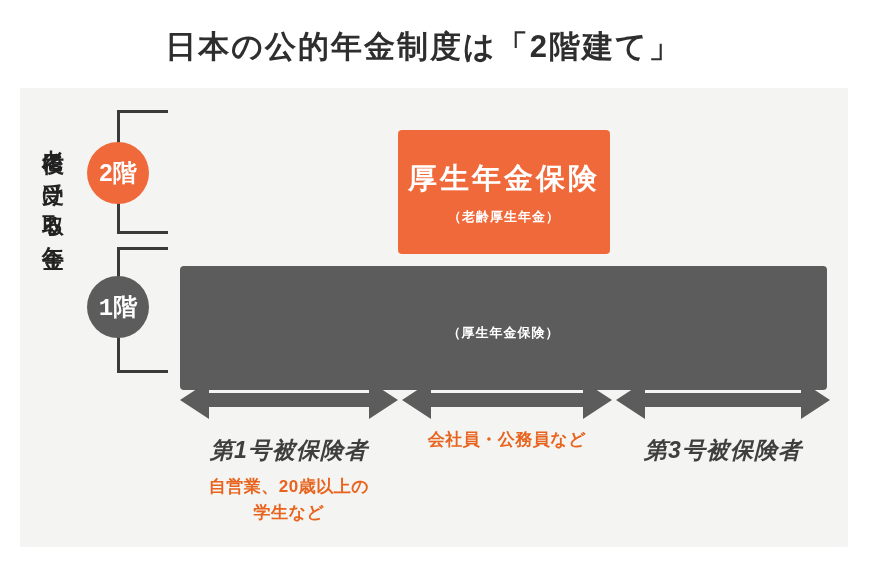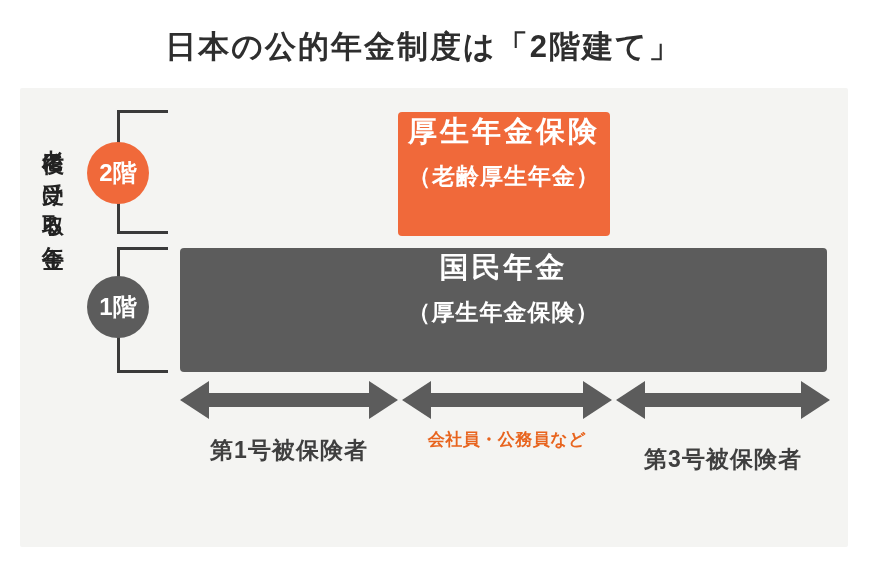--- a/index.html
+++ b/index.html
@@ -45,57 +45,57 @@
   .bracket-2f{left:117px;top:110px;height:124px;}
   .bracket-1f{left:117px;top:247px;height:126px;}
 
   .badge{
     position:absolute;width:62px;height:62px;border-radius:50%;
     display:flex;align-items:center;justify-content:center;
     color:#fff;font-size:24px;font-weight:bold;letter-spacing:0;
     z-index:3;
   }
   .badge-2f{left:87px;top:142px;background:var(--orange);}
-  .badge-1f{left:87px;top:276px;background:var(--gray);}
+  .badge-1f{left:87px;top:276px;background:var(--gray);font-family:Liberation Mono, monospace;}
 
   .tier-box{
-    display:flex;flex-direction:column;align-items:center;justify-content:flex-start;
-    position:absolute;color:#fff;text-align:center;border-radius:4px;
+    display:flex;flex-direction:column;align-items:center;justify-content:center;
+    position:absolute;color:#fff;text-align:center;border-radius:4px;margin-top:18px;
   }
   .box-kosei{left:398px;top:112px;width:212px;height:124px;background:var(--orange);}
   .box-kokumin{left:180px;top:248px;width:647px;height:124px;background:var(--gray);}
   .tier-box .box-title{font-size:29px;font-weight:bold;letter-spacing:3px;}
-  .tier-box .box-subtitle{font-size:23px;font-weight:bold;margin-top:9px;letter-spacing:1px;}
+  .tier-box .box-subtitle{font-size:13px;font-weight:bold;margin-top:9px;letter-spacing:1px;}
 
   .category-col{
     position:absolute;top:381px;
     display:flex;flex-direction:column;align-items:center;
   }
   .col-1{left:180px;width:218px;}
   .col-2{left:402px;width:210px;}
-  .col-3{left:616px;width:214px;gap:9px;}
+  .col-3{left:616px;width:214px;}
 
   .arrow{
     display:flex;align-items:center;width:100%;height:38px;
   }
   .arrow .head-left{
     width:0;height:0;
     border-top:19px solid transparent;border-bottom:19px solid transparent;
     border-right:29px solid var(--gray);
   }
   .arrow .head-right{
     width:0;height:0;
     border-top:19px solid transparent;border-bottom:19px solid transparent;
     border-left:29px solid var(--gray);
   }
   .arrow .shaft{flex:1;height:14px;background:var(--gray);}
 
   .category-label{
     margin-top:16px;font-size:23px;font-weight:bold;color:#3F3F3F;
-    letter-spacing:1px;white-space:nowrap;
+    letter-spacing:1px;white-space:nowrap;font-style:italic;
   }
   .category-desc{
     margin-top:8px;font-size:17px;font-weight:bold;color:var(--orange-text);
     text-align:center;line-height:1.55;white-space:pre-line;letter-spacing:0.5px;
   }
 </style>
 </head>
 <body>
 
 <div class="canvas">
@@ -109,31 +109,32 @@
   <div class="bracket bracket-2f"></div>
   <div class="badge badge-2f">2階</div>
   <div class="tier-box box-kosei">
     <div class="box-title">厚生年金保険</div>
     <div class="box-subtitle">（老齢厚生年金）</div>
   </div>
 
   <div class="bracket bracket-1f"></div>
   <div class="badge badge-1f">1階</div>
   <div class="tier-box box-kokumin">
-    <div class="box-title">国民年金</div>
     <div class="box-subtitle">（厚生年金保険）</div>
   </div>
 
   <div class="category-col col-1">
     <div class="arrow">
       <span class="head-left"></span>
       <span class="shaft"></span>
       <span class="head-right"></span>
     </div>
     <div class="category-label">第1号被保険者</div>
+    <div class="category-desc">自営業、20歳以上の
+学生など</div>
   </div>
 
   <div class="category-col col-2">
     <div class="arrow">
       <span class="head-left"></span>
       <span class="shaft"></span>
       <span class="head-right"></span>
     </div>
     <div class="category-desc">会社員・公務員など</div>
   </div>

